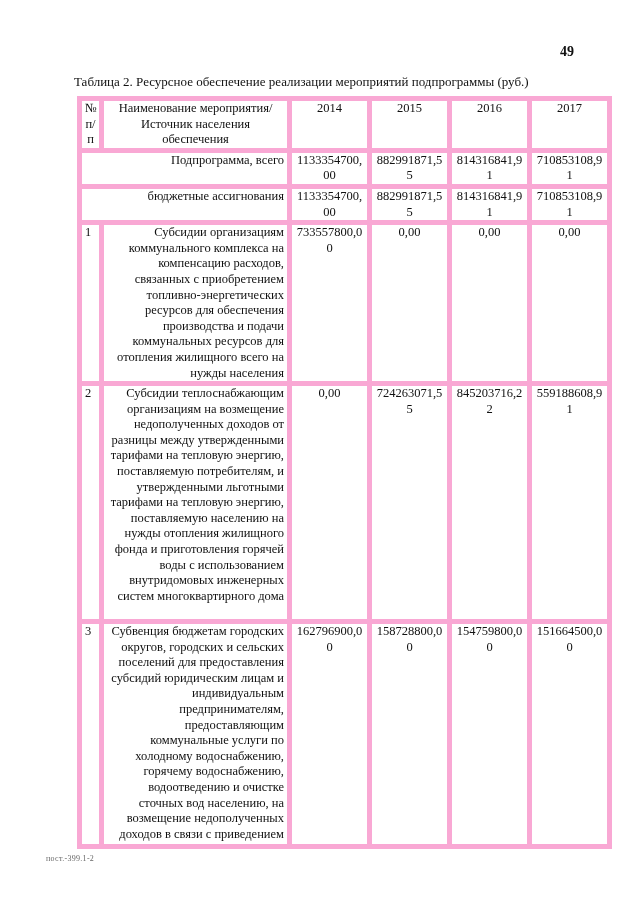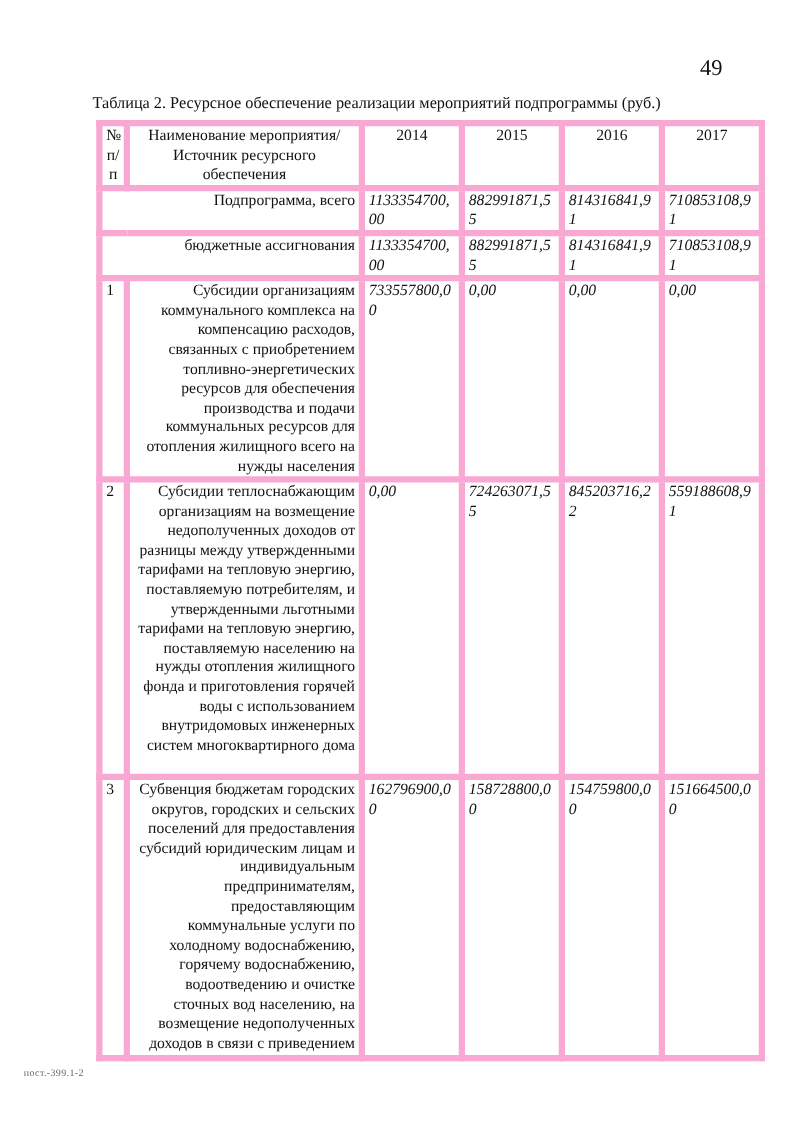--- a/index.html
+++ b/index.html
@@ -1,50 +1,50 @@
 <!DOCTYPE html>
 <html><head>
 <meta charset="utf-8">
 <style>
   html, body { margin:0; padding:0; background:#ffffff; }
   body { width:640px; height:905px; position:relative; overflow:hidden;
          font-family:"Liberation Serif", "DejaVu Serif", serif; color:#111; }
-  .page-number { position:absolute; left:560px; top:44px; font-size:18px; font-weight:normal; }
+  .page-number { position:absolute; left:560px; top:44px; font-size:14px; font-weight:bold; }
   .title { position:absolute; left:74px; top:74px; font-size:13px; white-space:nowrap; }
   table.res { position:absolute; left:77px; top:96px; width:530px; border-collapse:collapse;
               table-layout:fixed; font-size:12.5px; line-height:15.6px; }
   table.res td { border:5px solid #f9a8d4; vertical-align:top; padding:0 3px; }
   col.c-num { width:22px; }
   col.c-name { width:188px; }
   col.c-y { width:80px; }
   td.hdr { text-align:center; }
-  td.num-cell { padding:0 1px; word-break:break-all;font-style:italic; }
+  td.num-cell { text-align:center; padding:0 1px; word-break:break-all; }
   td.idx { text-align:left; padding-left:2px; }
   td.name-cell { text-align:right; }
-  .footer { position:absolute; left:19px; top:854px; font-size:8px; color:#666; letter-spacing:0.3px; }
+  .footer { position:absolute; left:46px; top:854px; font-size:8px; color:#666; letter-spacing:0.3px; }
 </style>
 </head>
 <body>
 
 <div class="page-number">49</div>
 <div class="title">Таблица 2. Ресурсное обеспечение реализации мероприятий подпрограммы (руб.)</div>
 
 <table class="res">
   <colgroup>
     <col class="c-num">
       <col class="c-name">
       <col class="c-y">
       <col class="c-y">
       <col class="c-y">
       <col class="c-y">
   </colgroup>
   <tbody>
       <tr style="height:47px;">
     <td class="hdr">№ п/п</td>
-    <td class="hdr">Наименование мероприятия/ Источник ресурсного обеспечения</td>
+    <td class="hdr">Наименование мероприятия/ Источник населения обеспечения</td>
     <td class="hdr">2014</td>
     <td class="hdr">2015</td>
     <td class="hdr">2016</td>
     <td class="hdr">2017</td>
   </tr>
 
   <tr style="height:32px;">
     <td colspan="2" class="name-cell">Подпрограмма, всего</td>
     <td class="num-cell">1133354700,00</td>
     <td class="num-cell">882991871,55</td>

